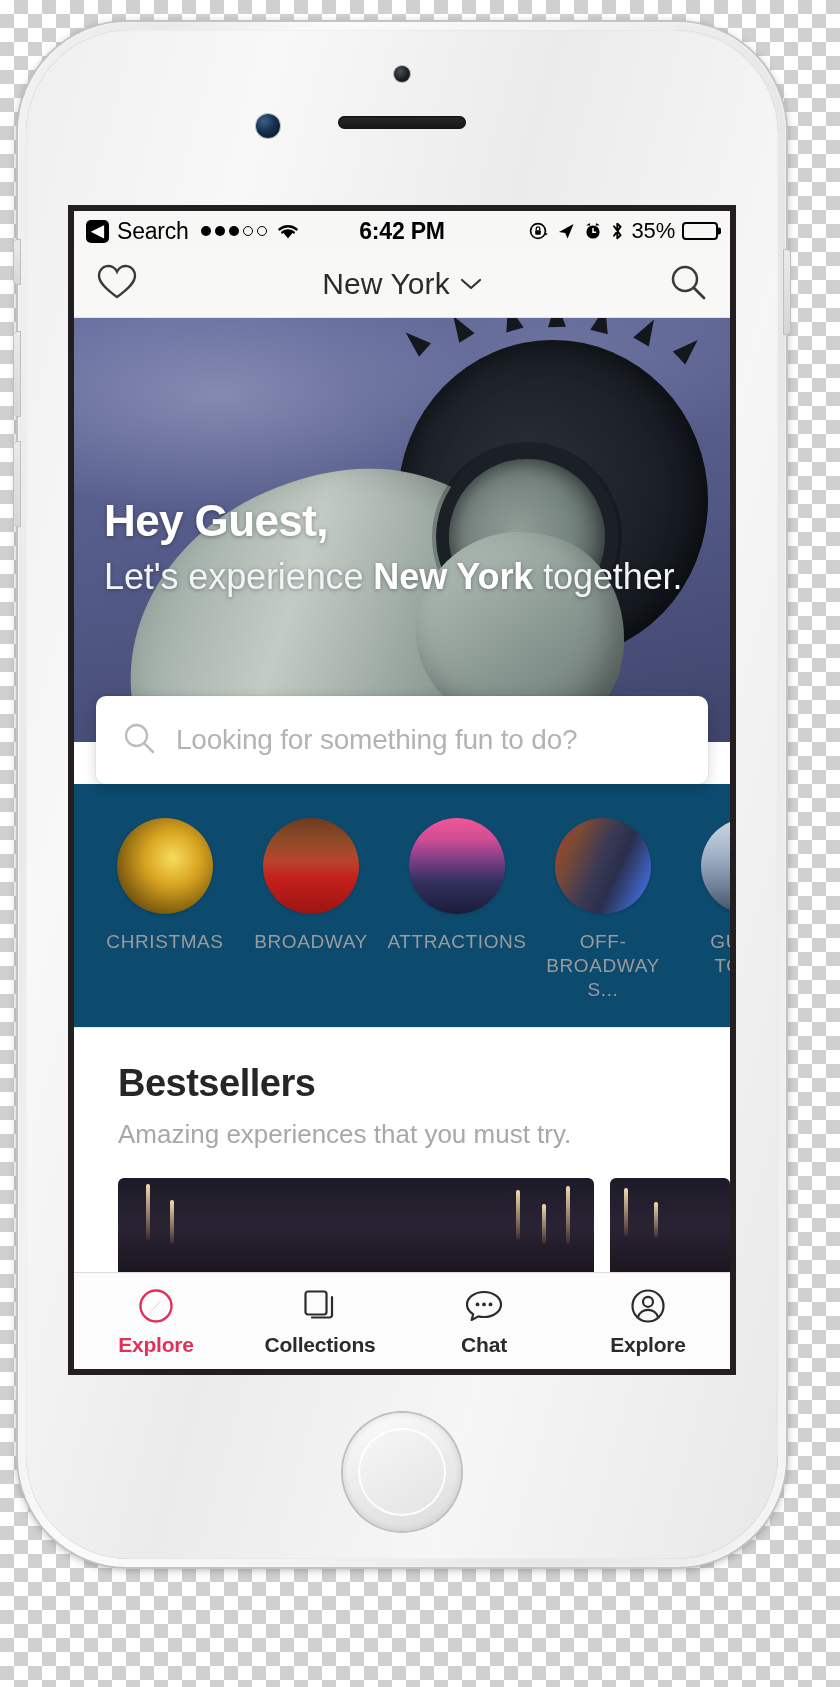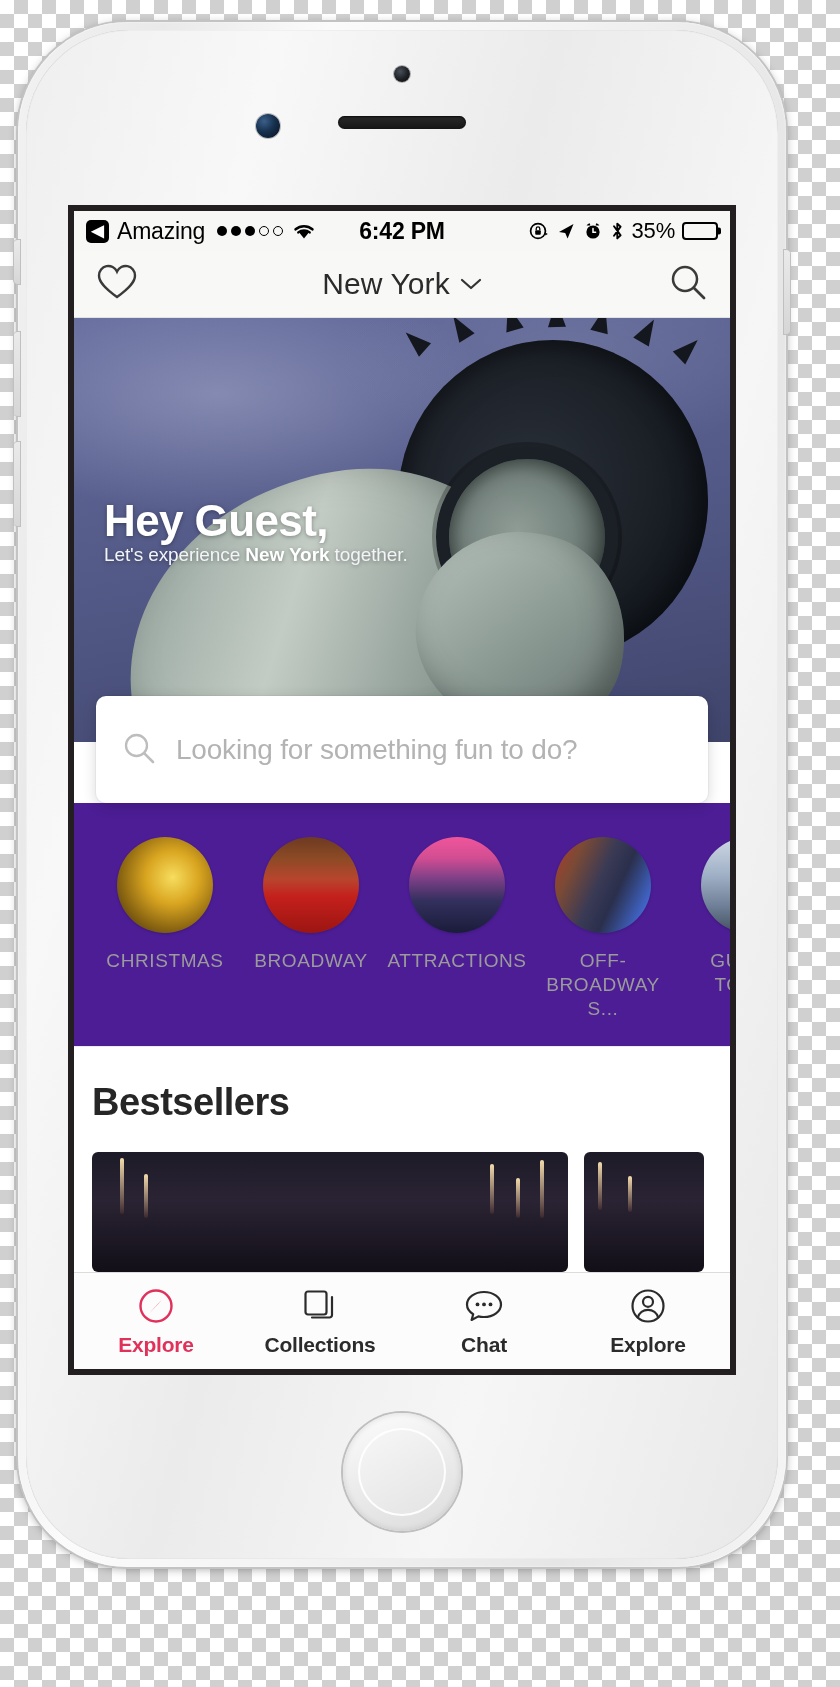--- a/index.html
+++ b/index.html
@@ -232,54 +232,54 @@
   }
   #hero-text {
     position: absolute; left: 30px; top: 180px; z-index: 5;
     text-shadow: 0 1px 4px rgba(0,0,0,.35);
   }
   #hero-greeting {
     color: #fff; font-size: 44px; font-weight: 700;
     letter-spacing: -.6px; line-height: 1.05; margin: 0;
   }
   #hero-sub {
-    color: #f3f4f8; font-size: 19px; font-weight: 400;
-    margin: 0 0 0 0; letter-spacing: -.1px;
+    color: #f3f4f8; font-size: 36px; font-weight: 400;
+    margin: 12px 0 0 0; letter-spacing: -.1px;
   }
   #hero-sub b { font-weight: 700; color: #fff; }
   #hero-dots {
     position: absolute; left: 0; right: 0; bottom: 28px; z-index: 5;
     display: flex; justify-content: center; gap: 14px;
   }
   .hero-dot { width: 13px; height: 13px; border-radius: 50%; background: rgba(255,255,255,.45); }
   .hero-dot.active { background: #fff; }
 
   
   #search-wrap {
     position: relative;
     margin-top: -46px;
     padding: 0 22px;
     z-index: 8;
   }
   #search-card {
     background: #fff;
     border-radius: 10px;
-    height: 107px;
+    height: 88px;
     display: flex; align-items: center;
     padding: 0 26px; gap: 20px;
     box-shadow: 0 3px 14px rgba(0,0,0,.16), 0 0 0 1px rgba(0,0,0,.03);
     cursor: text;
   }
   #search-placeholder {
     color: #b3b3b3; font-size: 28px; font-weight: 400; letter-spacing: -.2px;
   }
 
   
   #categories-section {
-    background: #4c1d95;
+    background: #0c4a6e;
     padding: 34px 0 26px 0;
     border-bottom: 1px solid #ececec;
   }
   #categories {
     display: flex; gap: 0; padding: 0 18px;
     overflow: hidden;
   }
   .cat {
     flex: 0 0 auto;
     width: 146px;
@@ -316,21 +316,21 @@
       linear-gradient(180deg, #f0559a 0%, #d24d93 22%, #7b3f86 44%, #33305e 66%, #1a1c3a 100%);
   }
   .thumb-guides {
     background:
       linear-gradient(180deg, #cfd8e4 0%, #9fb0c6 40%, #6e7f97 72%, #43505f 100%);
   }
 
   
   #bestsellers {
     background: #fff;
-    padding: 34px 26px 0 18px;
+    padding: 34px 26px 0 44px;
   }
   #bestsellers-title {
     font-size: 38px; font-weight: 700; color: #262626;
     margin: 0; letter-spacing: -.5px;
   }
   #bestsellers-sub {
     font-size: 26px; color: #a8a8a8; margin: 14px 0 0 0; font-weight: 400;
   }
   #bestsellers-cards {
     display: flex; gap: 16px; margin-top: 28px;
@@ -382,21 +382,21 @@
   <div id="front-camera"></div>
   <div id="ir-sensor"></div>
   <div id="earpiece"></div>
 
   <div id="screen">
     <div id="screen-clip">
 
       <div id="status-bar">
         <div id="status-left">
           <div class="back-chip">◀</div>
-          <span>Amazing</span>
+          <span>Search</span>
           <span id="carrier-dots">
             <span class="dot on"></span>
               <span class="dot on"></span>
               <span class="dot on"></span>
             <span class="dot off"></span>
               <span class="dot off"></span>
           </span>
           <span class="sb-icon">
             <svg width="26" height="20" viewBox="0 0 26 20">
               <path d="M13 17.5 L8.2 11.6 a7.8 7.8 0 0 1 9.6 0 Z" fill="#000"></path>
@@ -530,20 +530,21 @@
           <div class="cat">
             <div class="cat-thumb thumb-guides"></div>
             <div class="cat-label">GUIDED TOURS</div>
           </div>
 
         </div>
       </div>
 
       <div id="bestsellers">
         <h2 id="bestsellers-title">Bestsellers</h2>
+        <p id="bestsellers-sub">Amazing experiences that you must try.</p>
         <div id="bestsellers-cards">
           <div class="bs-card wide">
             <span class="spark" style="left:28px;  top:6px;  height:56px;"></span>
             <span class="spark" style="left:52px;  top:22px; height:44px;"></span>
             <span class="spark" style="left:398px; top:12px; height:50px;"></span>
             <span class="spark" style="left:424px; top:26px; height:40px;"></span>
             <span class="spark" style="left:448px; top:8px;  height:58px;"></span>
           </div>
           <div class="bs-card narrow">
             <span class="spark" style="left:14px; top:10px; height:48px;"></span>

